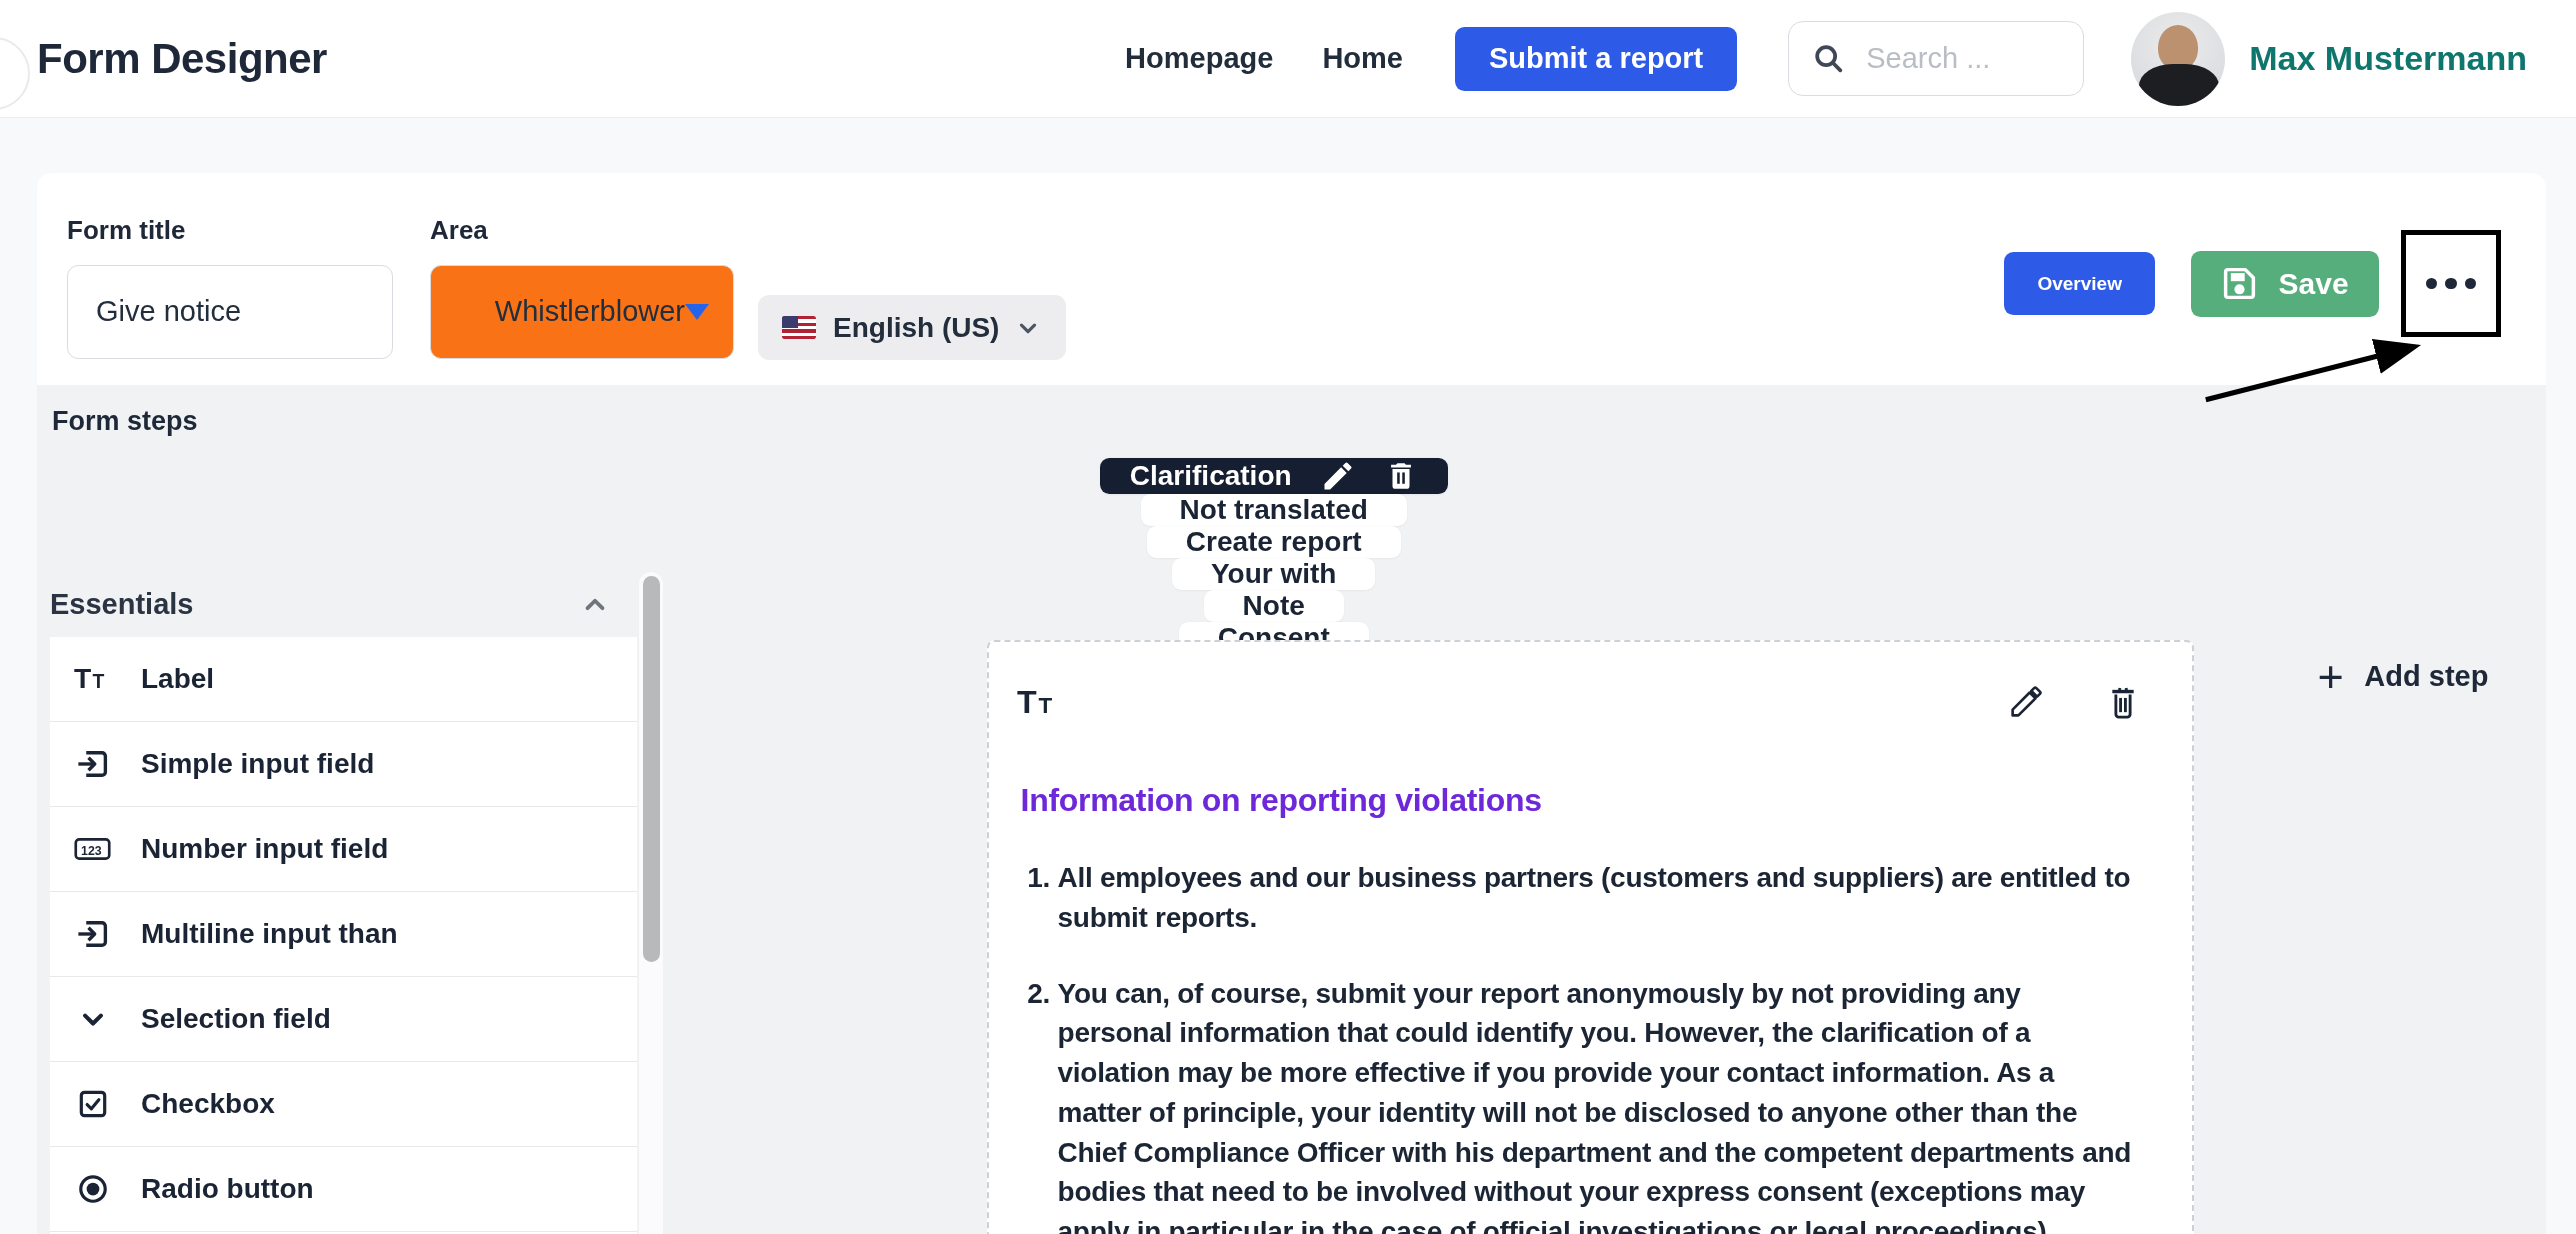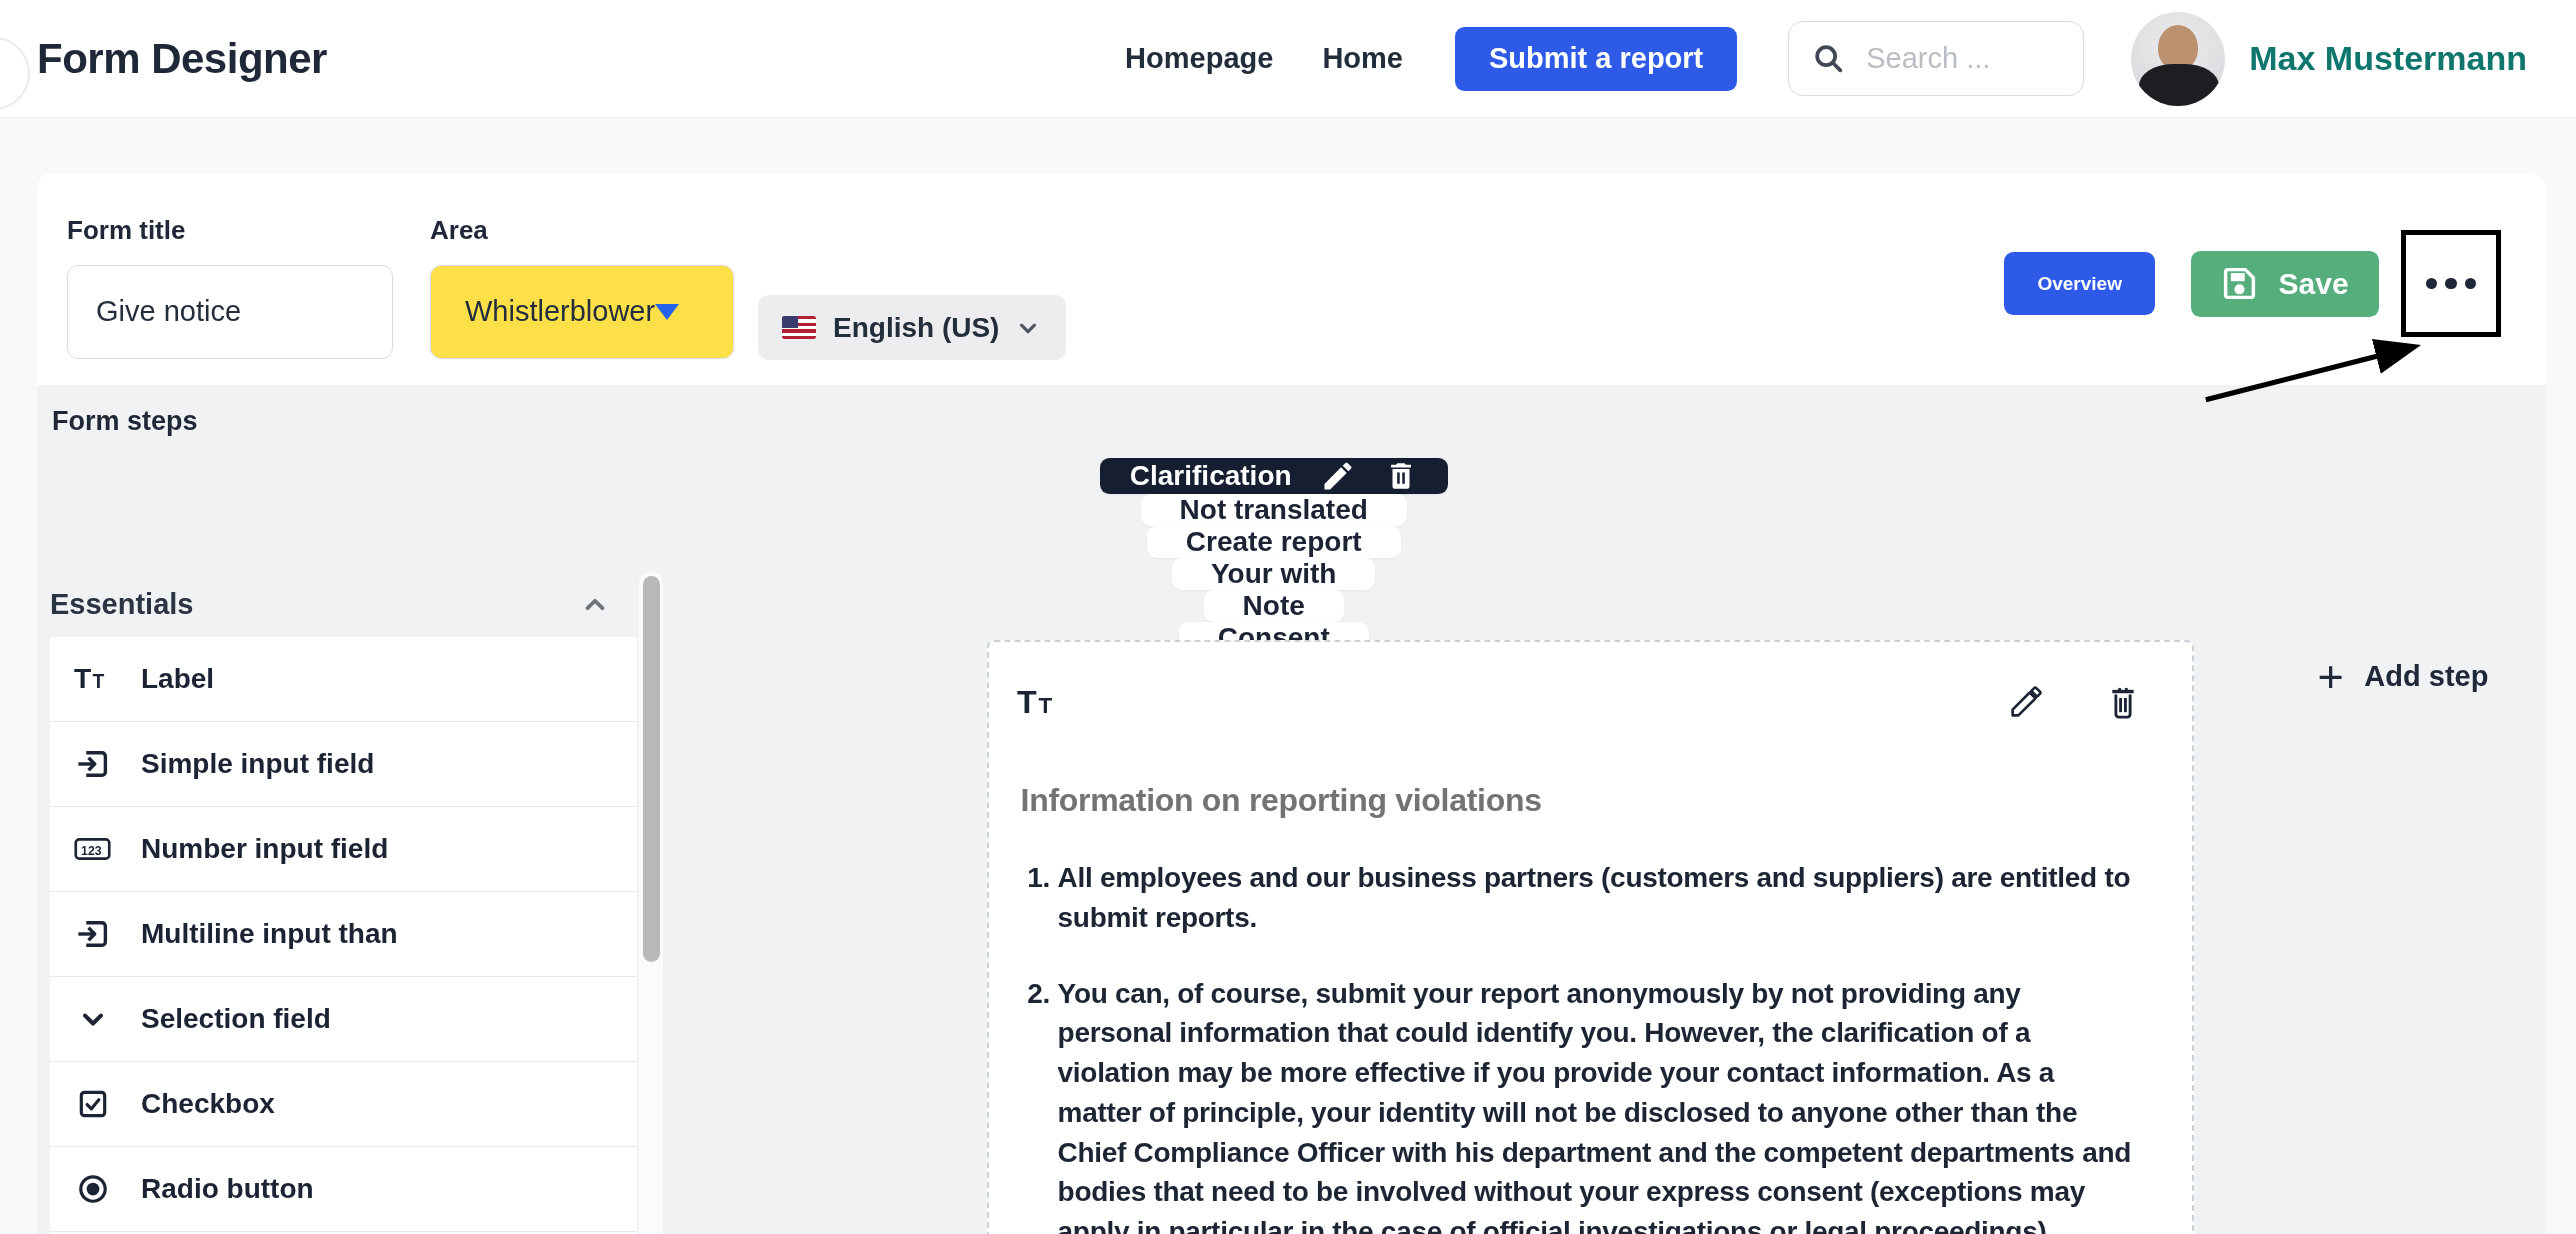--- a/index.html
+++ b/index.html
@@ -56,22 +56,22 @@
     background:#fff; border-radius:15px; z-index:1;
   }
   .card-toolbar{ position:relative; height:212px; padding:42px 0 0 30px; display:flex; align-items:flex-start; }
   .field-group{ display:flex; flex-direction:column; }
   .field-label{ font-size:26px; font-weight:700; color:#1e2838; margin-bottom:18.7px; }
   .text-input{
     width:326px; height:94px; border:1.9px solid #d8dbe0; border-radius:11.2px; background:#fff;
     font-size:29px; font-weight:500; color:#232e3d; font-family:inherit; padding:0 28px; outline:none;
   }
   .select-box{
-    width:304px; height:94px; border:1.9px solid #d8dbe0; border-radius:11.2px; background:#fde047;
-    display:flex; align-items:center; justify-content:flex-start; padding:0 24px 0 34px; cursor:pointer;
+    width:304px; height:94px; border:1.9px solid #d8dbe0; border-radius:11.2px; background:#f97316;
+    display:flex; align-items:center; justify-content:flex-end; padding:0 24px 0 34px; cursor:pointer;
   }
   .select-value{ font-size:29px; font-weight:500; color:#232e3d; }
   .caret-down-solid{ width:0; height:0; border-left:12px solid transparent; border-right:12px solid transparent; border-top:16px solid #2563eb; }
   .area-group{ margin-left:37px; }
   .lang-pill{
     margin-left:24px; margin-top:80px; height:65px; background:#ededef; border-radius:11px;
     display:flex; align-items:center; padding:0 24px; cursor:pointer;
   }
   .flag-us{
     width:34px; height:23.4px; border-radius:2.8px; overflow:hidden; position:relative; flex:0 0 auto;
@@ -143,21 +143,21 @@
   .block-card{
     position:absolute; left:324px; top:68px; width:1207px; height:673px;
     background:#fff; border:2.8px dashed #ccd1d7; border-radius:7.5px;
     padding:41px 51px 0 28px;
   }
   .block-head{ display:flex; align-items:center; }
   .block-head .spacer{ flex:1; }
   .block-head .act{ cursor:pointer; }
   .block-head .act + .act{ margin-left:60px; }
   .block-body{ margin-top:62px; padding-left:3.7px; }
-  .block-title{ font-size:32px; font-weight:700; color:#737373; letter-spacing:-0.3px; }
+  .block-title{ font-size:32px; font-weight:700; color:#6d28d9; letter-spacing:-0.3px; }
   .block-list{ margin-top:39px; padding-left:37px; max-width:1113px; }
   .block-list li{
     font-size:28px; font-weight:700; color:#1b2534; line-height:1.42; letter-spacing:-0.3px;
   }
   .block-list li + li{ margin-top:36px; }
 
   
   .annot-arrow{ position:absolute; left:2198px; top:327px; z-index:60; pointer-events:none; }
 </style>
 </head>

